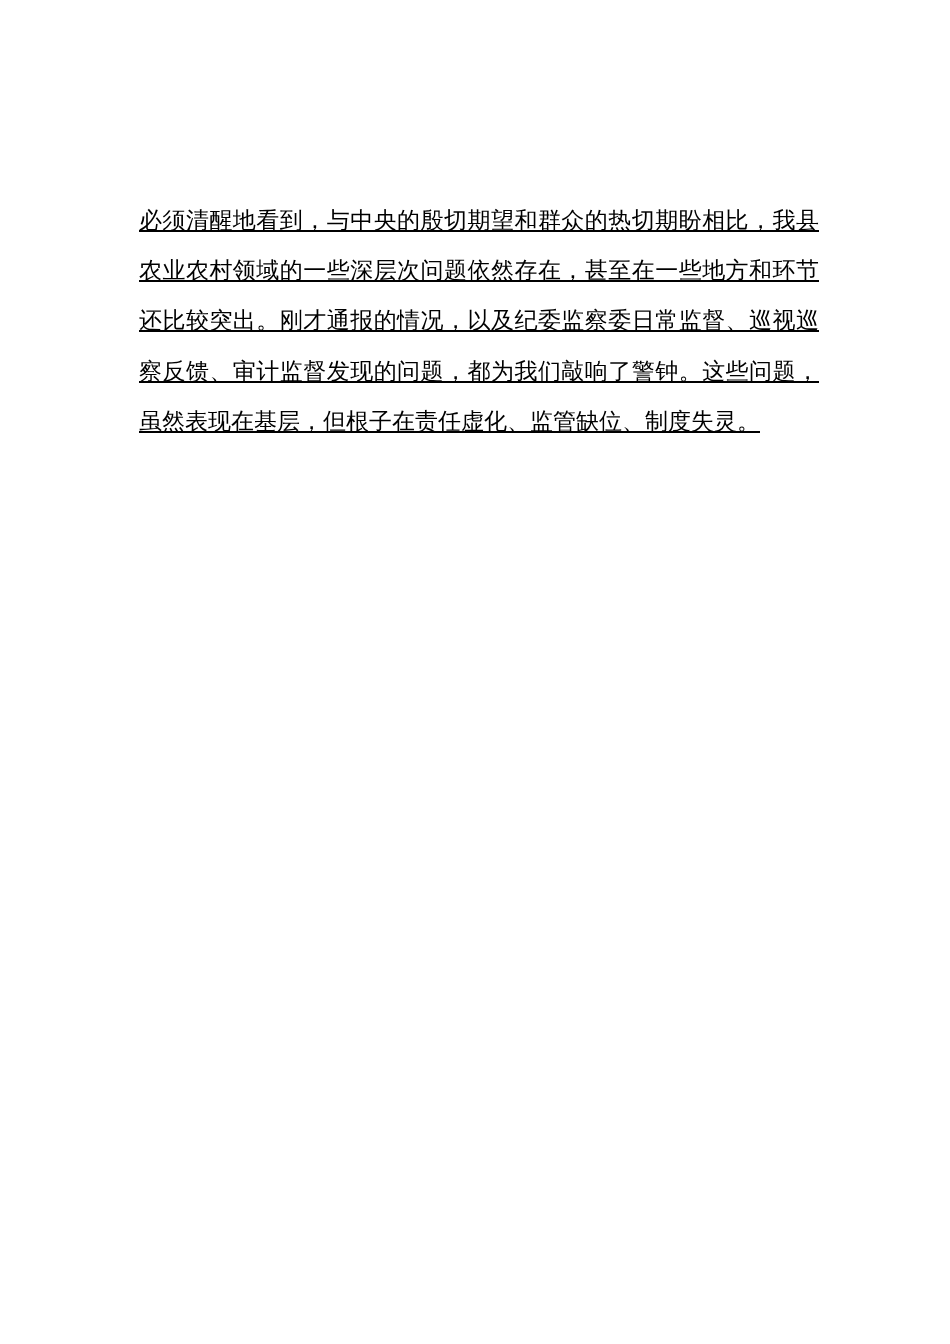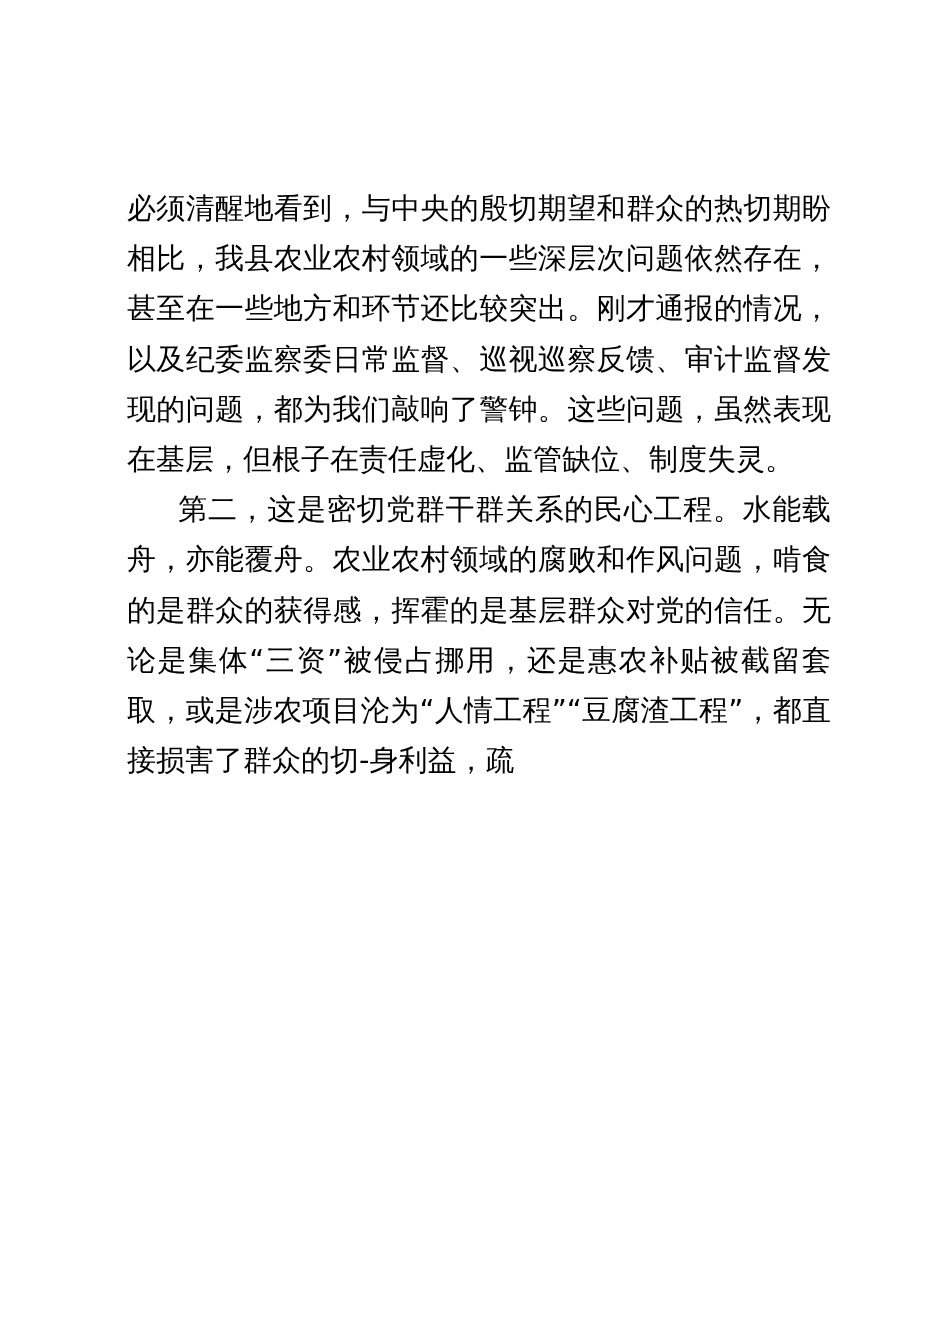--- a/index.html
+++ b/index.html
@@ -15,31 +15,31 @@
       font-family: "DejaVu Sans", "Liberation Sans", sans-serif;
       color: #000000;
     }
     .page {
       position: absolute;
       left: 127px;
       top: 183px;
       width: 704px;
     }
     .para {
-      margin: 0;
-      font-size: 29px;
+      margin: 12px;
+      font-size: 23px;
       line-height: 50.2px;
       text-align: justify;
       text-justify: inter-character;
       letter-spacing: 0;
       word-break: break-all;
+      text-decoration: underline;
     }
     .indent {
       text-indent: 51.2px;
     }
   </style>
 </head>
 <body>
 
 <div class="page">
   <p class="para">必须清醒地看到，与中央的殷切期望和群众的热切期盼相比，我县农业农村领域的一些深层次问题依然存在，甚至在一些地方和环节还比较突出。刚才通报的情况，以及纪委监察委日常监督、巡视巡察反馈、审计监督发现的问题，都为我们敲响了警钟。这些问题，虽然表现在基层，但根子在责任虚化、监管缺位、制度失灵。</p>
-  <p class="para indent">第二，这是密切党群干群关系的民心工程。水能载舟，亦能覆舟。农业农村领域的腐败和作风问题，啃食的是群众的获得感，挥霍的是基层群众对党的信任。无论是集体“三资”被侵占挪用，还是惠农补贴被截留套取，或是涉农项目沦为“人情工程”“豆腐渣工程”，都直接损害了群众的切-身利益，疏</p>
 </div>
 
 </body></html>

